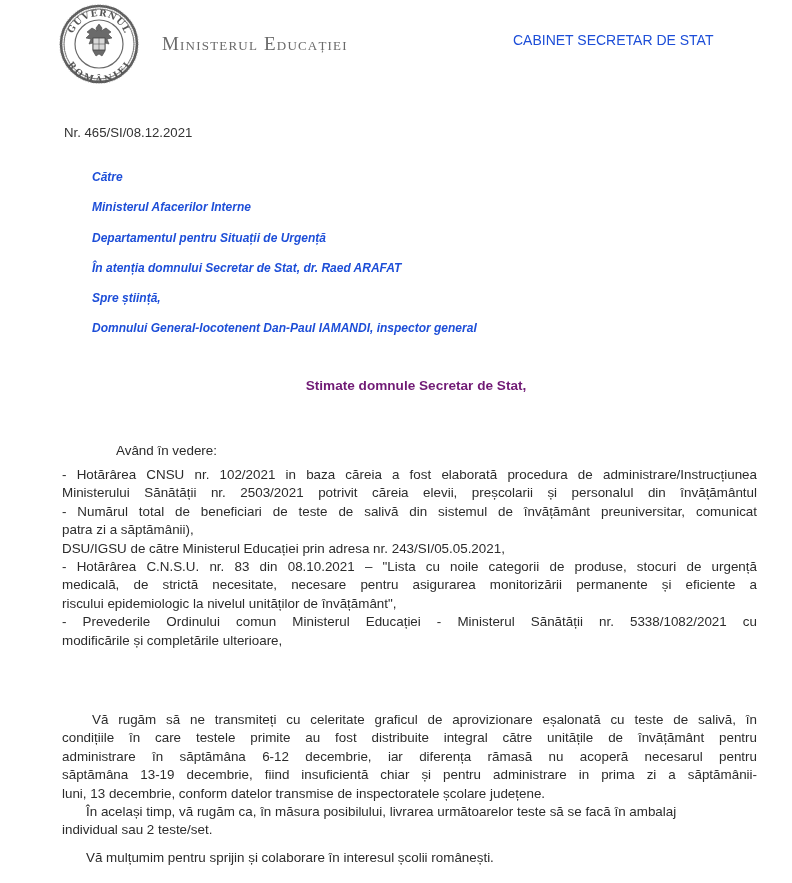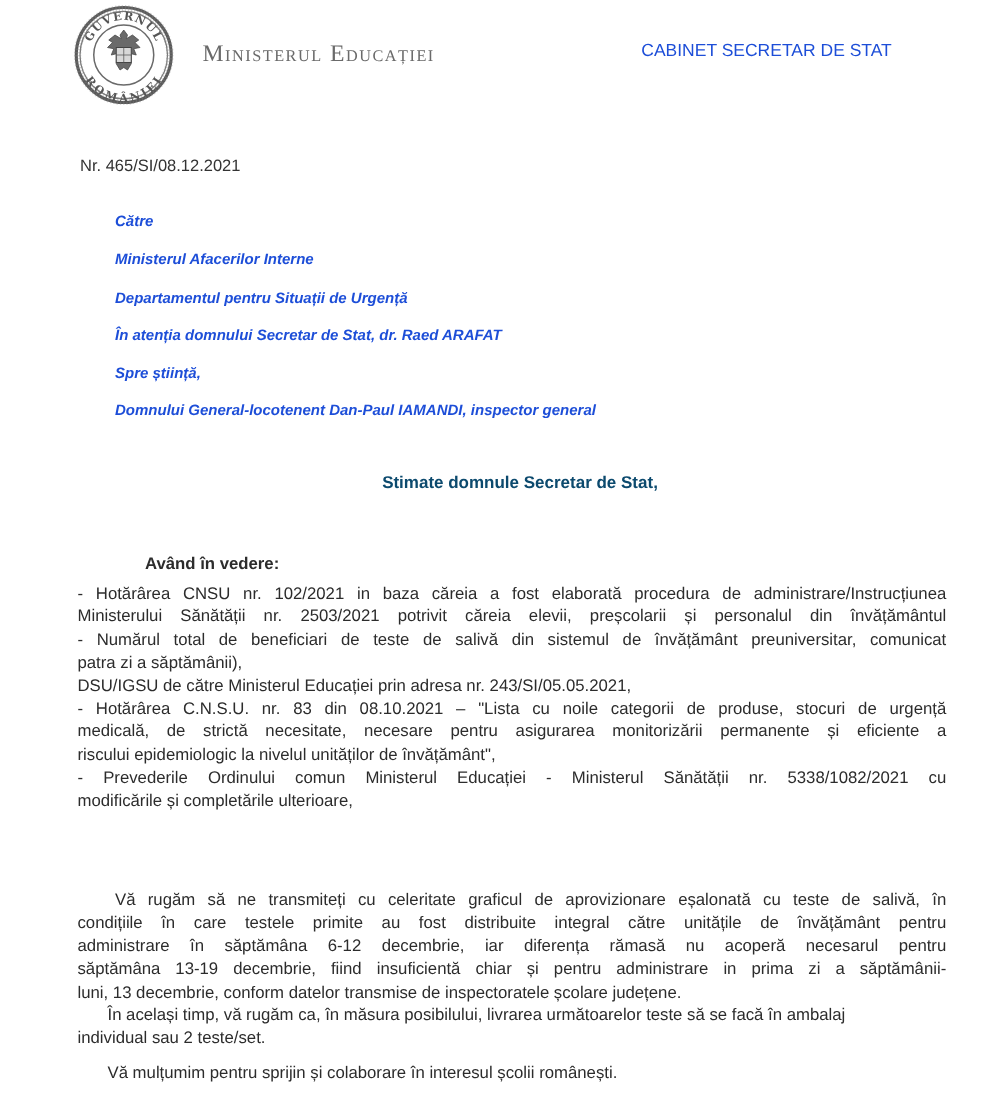--- a/index.html
+++ b/index.html
@@ -28,30 +28,30 @@
 
     
     .addr {
       left: 92px; font-size: 12px; font-style: italic; font-weight: bold;
       color: #1d4ed8; white-space: nowrap;
     }
 
     .salutation {
       left: 0; width: 792px; top: 378px; text-align: center; padding-left: 40px;
       box-sizing: border-box;
-      font-size: 13.6px; font-weight: bold; color: #0c4a6e; white-space: nowrap;
+      font-size: 13.6px; font-weight: bold; color: #701a75; white-space: nowrap;
     }
 
     
     .body-block {
       left: 62px; width: 695px; font-size: 13.4px; line-height: 18.4px; color: #2c2c2c;
     }
     .line { white-space: nowrap; display: block; height: 18.4px; }
     .just { text-align: justify; text-align-last: justify; white-space: normal; }
-    .indent1 { padding-left: 54px; font-weight: bold; }
+    .indent1 { padding-left: 54px; }
     .indent2 { padding-left: 24px; }
     .indent3 { padding-left: 30px; }
   </style>
 </head>
 <body>
 
 <div class="abs seal">
   <svg width="80" height="80" viewBox="0 0 80 80">
     <defs>
       <path id="arcTop" d="M 12 40 A 28 28 0 0 1 68 40"></path>

